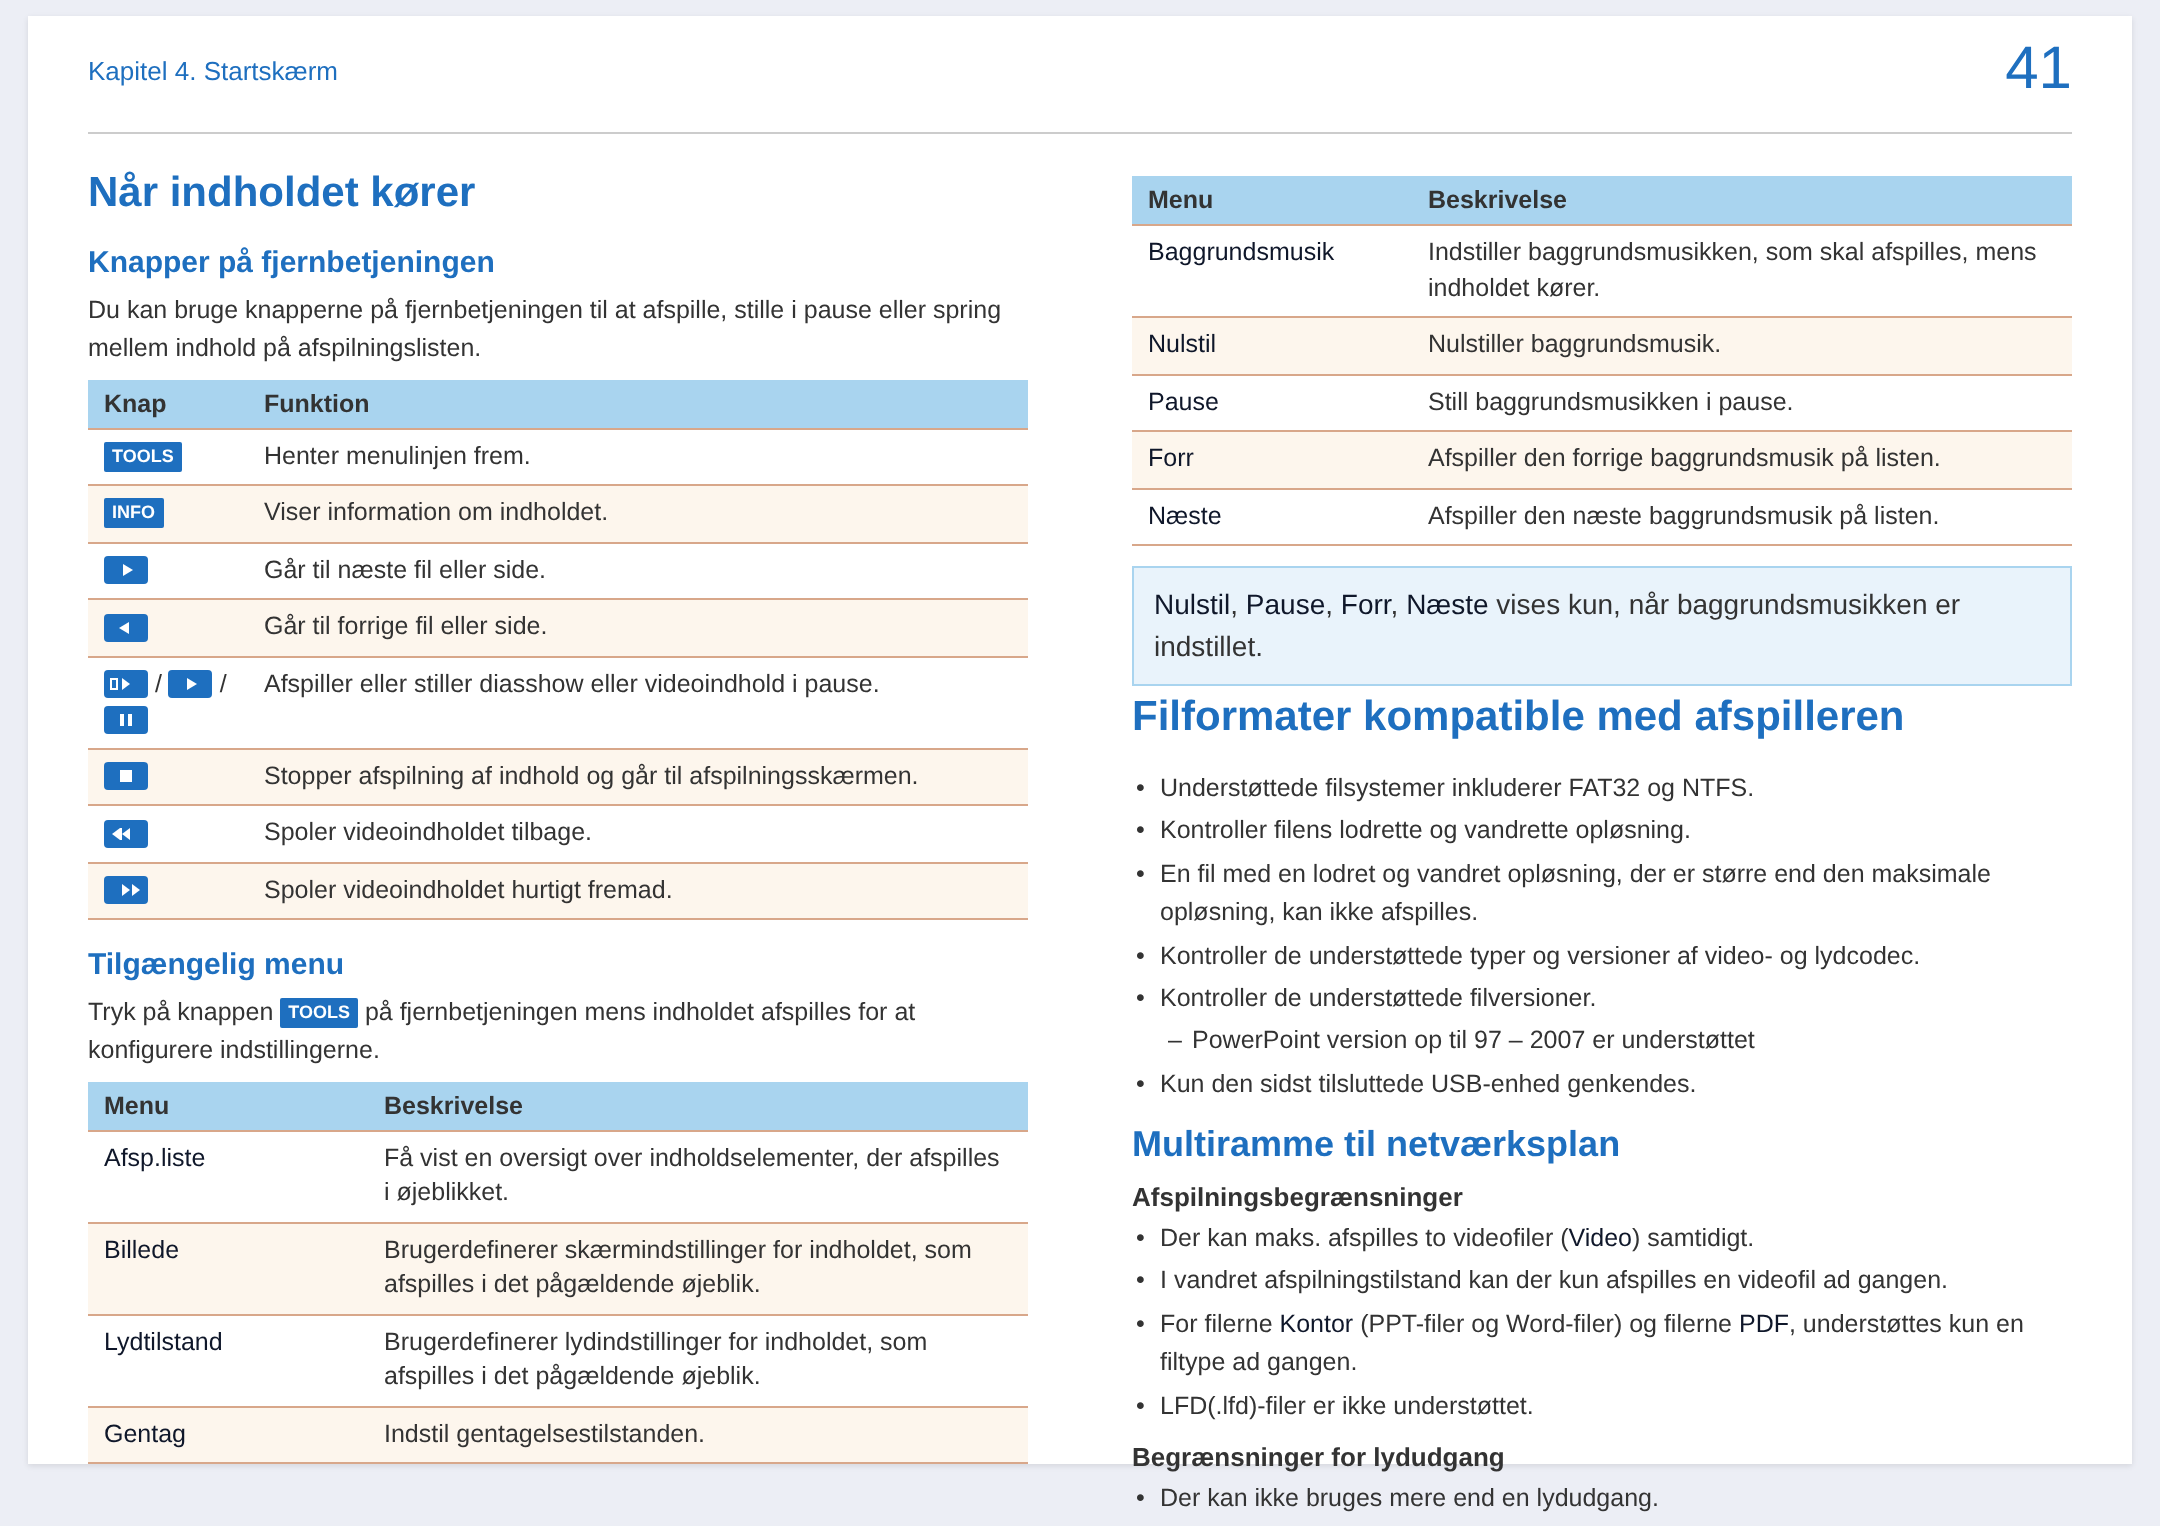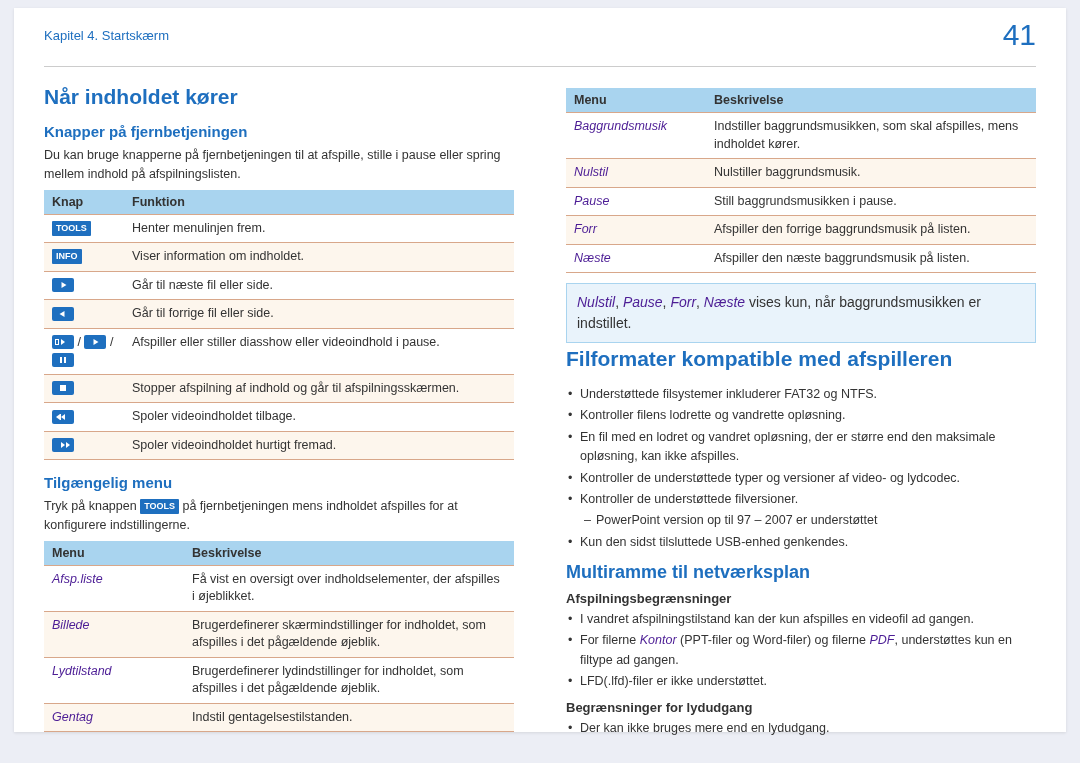--- a/index.html
+++ b/index.html
@@ -13,21 +13,21 @@
   .col { flex: 1; min-width: 0; }
   .h1 { color: #1e6fbf; font-size: 21px; font-weight: bold; margin-bottom: 14px; }
   .h2 { color: #1e6fbf; font-size: 15px; font-weight: bold; margin: 14px 0 6px 0; }
   .h3 { color: #1e6fbf; font-size: 18px; font-weight: bold; margin: 10px 0 4px 0; }
   .h4 { color: #333; font-size: 13px; font-weight: bold; margin: 8px 0 4px 0; }
   .p { font-size: 12.5px; line-height: 1.5; margin-bottom: 6px; }
   table { width: 100%; border-collapse: collapse; font-size: 12.5px; margin-top: 3px; }
   th { background: #a9d4ef; text-align: left; padding: 5px 8px; font-weight: bold; border-bottom: 1px solid #d8a78a; }
   td { padding: 5px 8px; border-bottom: 1px solid #d8a78a; vertical-align: top; line-height: 1.4; }
   tr.alt td { background: #fdf6ed; }
-  .blue { color: #4c1d95; font-weight: 500; font-style: italic; }
+  .blue { color: #0f172a; font-weight: 500; }
   .tag { display: inline-block; background: #1e6fbf; color: #fff; font-size: 9px; padding: 1px 4px; font-weight: bold; vertical-align: middle; border-radius: 1px; }
   .icon-btn { display: inline-block; width: 22px; height: 14px; background: #1e6fbf; border-radius: 2px; position: relative; vertical-align: middle; }
   .icon-btn::after { content: ''; position: absolute; left: 50%; top: 50%; transform: translate(-50%, -50%); }
   .i-play-r::after { border-left: 5px solid #fff; border-top: 3px solid transparent; border-bottom: 3px solid transparent; width:0;height:0; margin-left:1px;}
   .i-play-l::after { border-right: 5px solid #fff; border-top: 3px solid transparent; border-bottom: 3px solid transparent; width:0;height:0; margin-left:-1px;}
   .i-pause::after { width:2px;height:6px;background:#fff; box-shadow: 4px 0 #fff; margin-left:-2px;}
   .i-stop::after { width:6px;height:6px;background:#fff; }
   .i-rew::after { border-right: 4px solid #fff; border-top: 3px solid transparent; border-bottom: 3px solid transparent; width:0;height:0; box-shadow: -1px 0 #fff; }
   .i-rew::before { content:''; position:absolute; left:4px; top:50%; transform:translateY(-50%); border-right: 4px solid #fff; border-top: 3px solid transparent; border-bottom: 3px solid transparent; width:0;height:0;}
   .i-ff::after { border-left: 4px solid #fff; border-top: 3px solid transparent; border-bottom: 3px solid transparent; width:0;height:0;}
@@ -185,20 +185,23 @@
       <ul class="sub" style="padding-left:30px">
         <li>PowerPoint version op til 97 – 2007 er understøttet</li>
       </ul>
       <ul>
         <li>Kun den sidst tilsluttede USB-enhed genkendes.</li>
       </ul>
 
       <div class="h3">Multiramme til netværksplan</div>
       <div class="h4">Afspilningsbegrænsninger</div>
       <ul>
+        <li>
+          <span>Der kan maks. afspilles to videofiler (</span><span class="blue">Video</span><span>) samtidigt.</span>
+        </li>
         <li>I vandret afspilningstilstand kan der kun afspilles en videofil ad gangen.</li>
         <li>
           <span>For filerne </span><span class="blue">Kontor</span><span> (PPT-filer og Word-filer) og filerne </span><span class="blue">PDF</span><span>, understøttes kun en filtype ad gangen.</span>
         </li>
         <li>LFD(.lfd)-filer er ikke understøttet.</li>
       </ul>
 
       <div class="h4">Begrænsninger for lydudgang</div>
       <ul>
         <li>Der kan ikke bruges mere end en lydudgang.</li>

